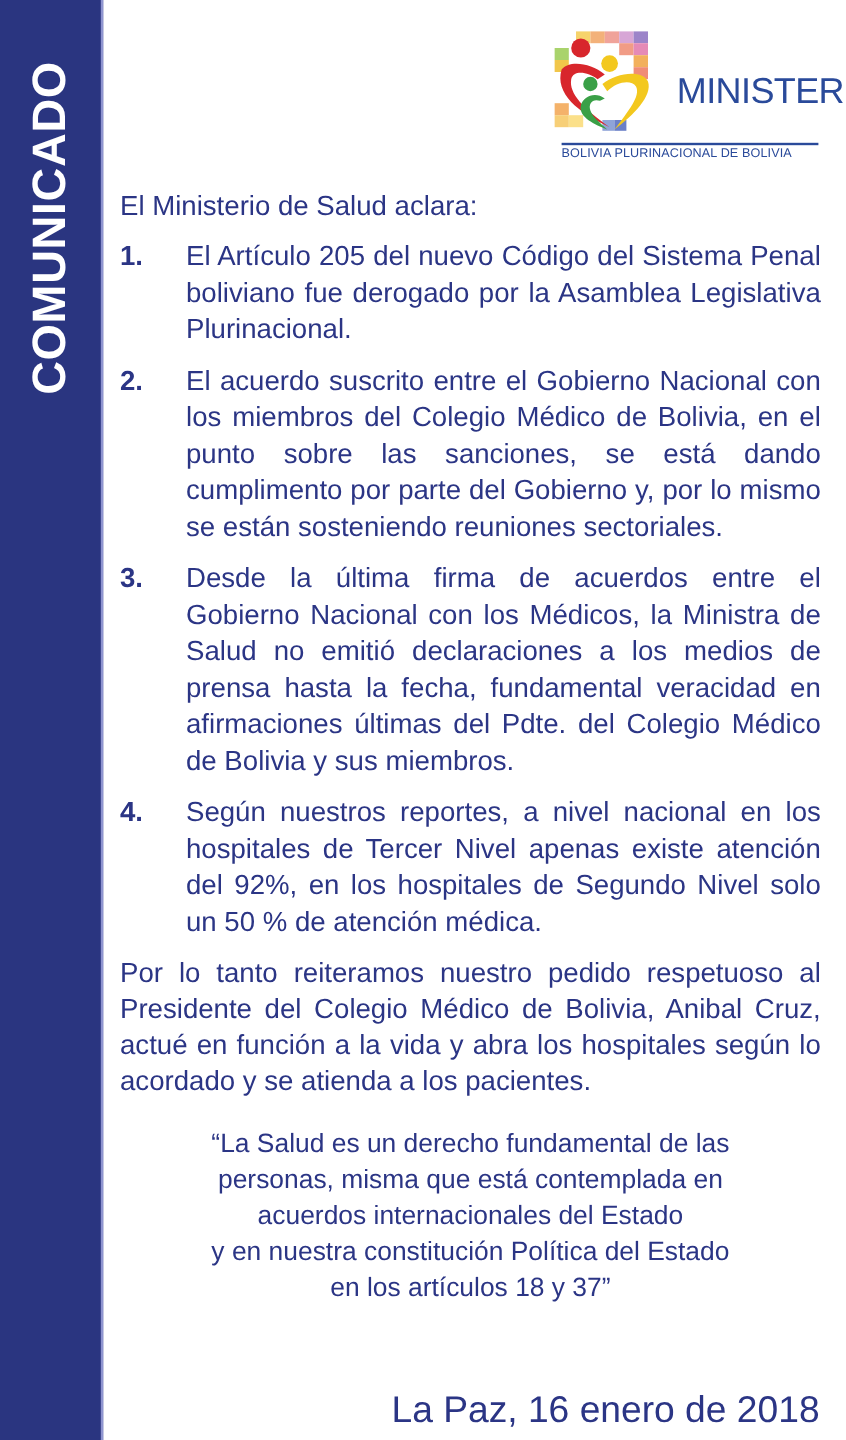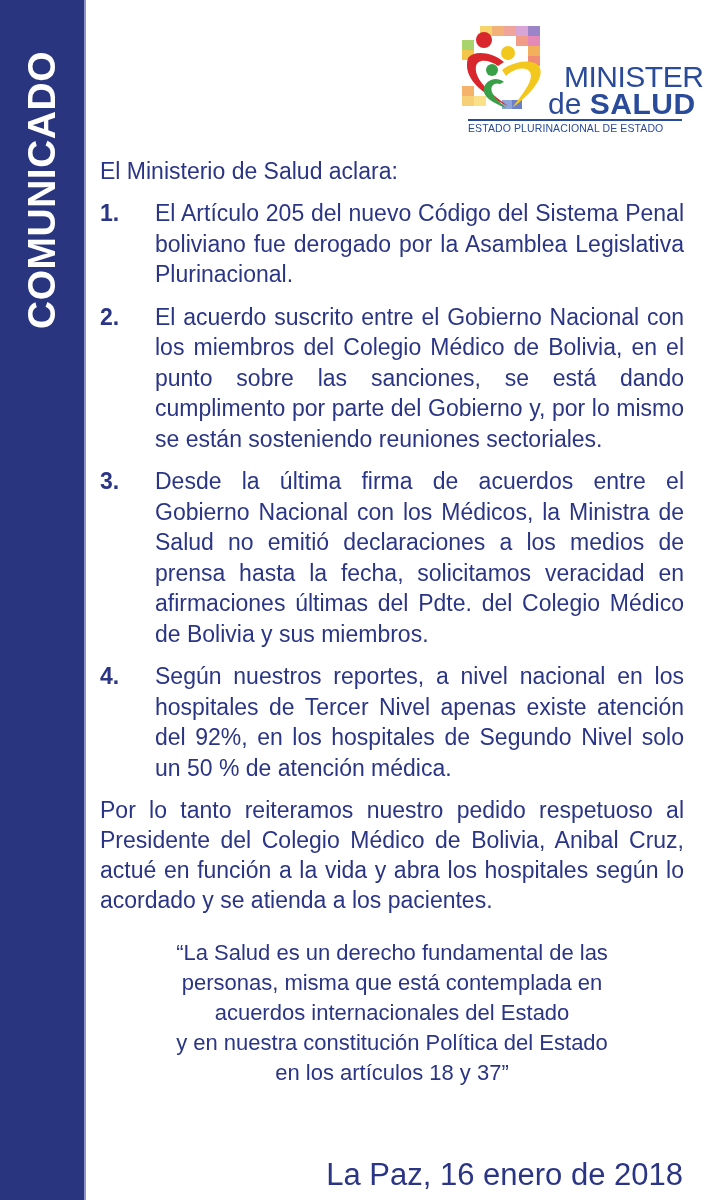--- a/index.html
+++ b/index.html
@@ -80,39 +80,38 @@
     <circle cx="22" cy="14" r="8" fill="#d8262c"></circle>
     <path d="M6 32 C 12 24, 30 26, 42 36 L 36 40 C 28 34, 16 32, 14 40 C 12 52, 24 64, 46 80 C 20 68, 0 52, 6 32 Z" fill="#d8262c"></path>
 
     <circle cx="46" cy="27" r="7" fill="#f3c81e"></circle>
     <path d="M40 44 C 52 34, 74 32, 78 42 C 82 54, 66 70, 50 82 C 62 66, 72 54, 68 46 C 64 40, 52 42, 44 50 Z" fill="#f3c81e"></path>
 
     <circle cx="30" cy="44" r="6" fill="#3aa047"></circle>
     <path d="M22 62 C 24 54, 34 50, 42 56 L 38 58 C 32 56, 28 60, 30 66 C 32 72, 38 76, 44 82 C 34 78, 20 72, 22 62 Z" fill="#3aa047"></path>
   </svg>
   <div class="logo-line1">MINISTERIO</div>
-  <div class="logo-line2"><span>de</span> <b>SALUD</b></div>
   <div class="logo-rule"></div>
-  <div class="logo-sub">ESTADO PLURINACIONAL DE ESTADO</div>
+  <div class="logo-sub">BOLIVIA PLURINACIONAL DE BOLIVIA</div>
 </div>
 
 <div class="content">
   <p class="intro">El Ministerio de Salud aclara:</p>
 
   <div class="item">
     <div class="num">1.</div>
     <div class="text">El Artículo  205 del nuevo Código del Sistema Penal boliviano fue derogado por la Asamblea Legislativa Plurinacional.</div>
   </div>
   <div class="item">
     <div class="num">2.</div>
     <div class="text">El acuerdo suscrito entre el Gobierno Nacional con los miembros del Colegio Médico de Bolivia,  en el punto sobre las sanciones, se está dando cumplimento por parte del Gobierno y, por lo mismo se están sosteniendo reuniones sectoriales.</div>
   </div>
   <div class="item">
     <div class="num">3.</div>
-    <div class="text">Desde la última firma de acuerdos entre el Gobierno Nacional con los Médicos, la Ministra de Salud no emitió declaraciones a los medios de prensa hasta la fecha, solicitamos veracidad en afirmaciones últimas del Pdte. del Colegio Médico de Bolivia y sus miembros.</div>
+    <div class="text">Desde la última firma de acuerdos entre el Gobierno Nacional con los Médicos, la Ministra de Salud no emitió declaraciones a los medios de prensa hasta la fecha, fundamental veracidad en afirmaciones últimas del Pdte. del Colegio Médico de Bolivia y sus miembros.</div>
   </div>
   <div class="item">
     <div class="num">4.</div>
     <div class="text">Según nuestros reportes, a nivel nacional en los hospitales de Tercer Nivel apenas existe atención del 92%,  en los hospitales de Segundo  Nivel solo un 50 % de atención médica.</div>
   </div>
 
   <p class="closing">Por lo tanto reiteramos nuestro pedido respetuoso al Presidente del  Colegio Médico de Bolivia, Anibal Cruz, actué en función a la vida y abra los hospitales según lo acordado y se atienda a los pacientes.</p>
 
   <div class="quote">“La Salud es un derecho fundamental de las
 personas, misma que está contemplada en

